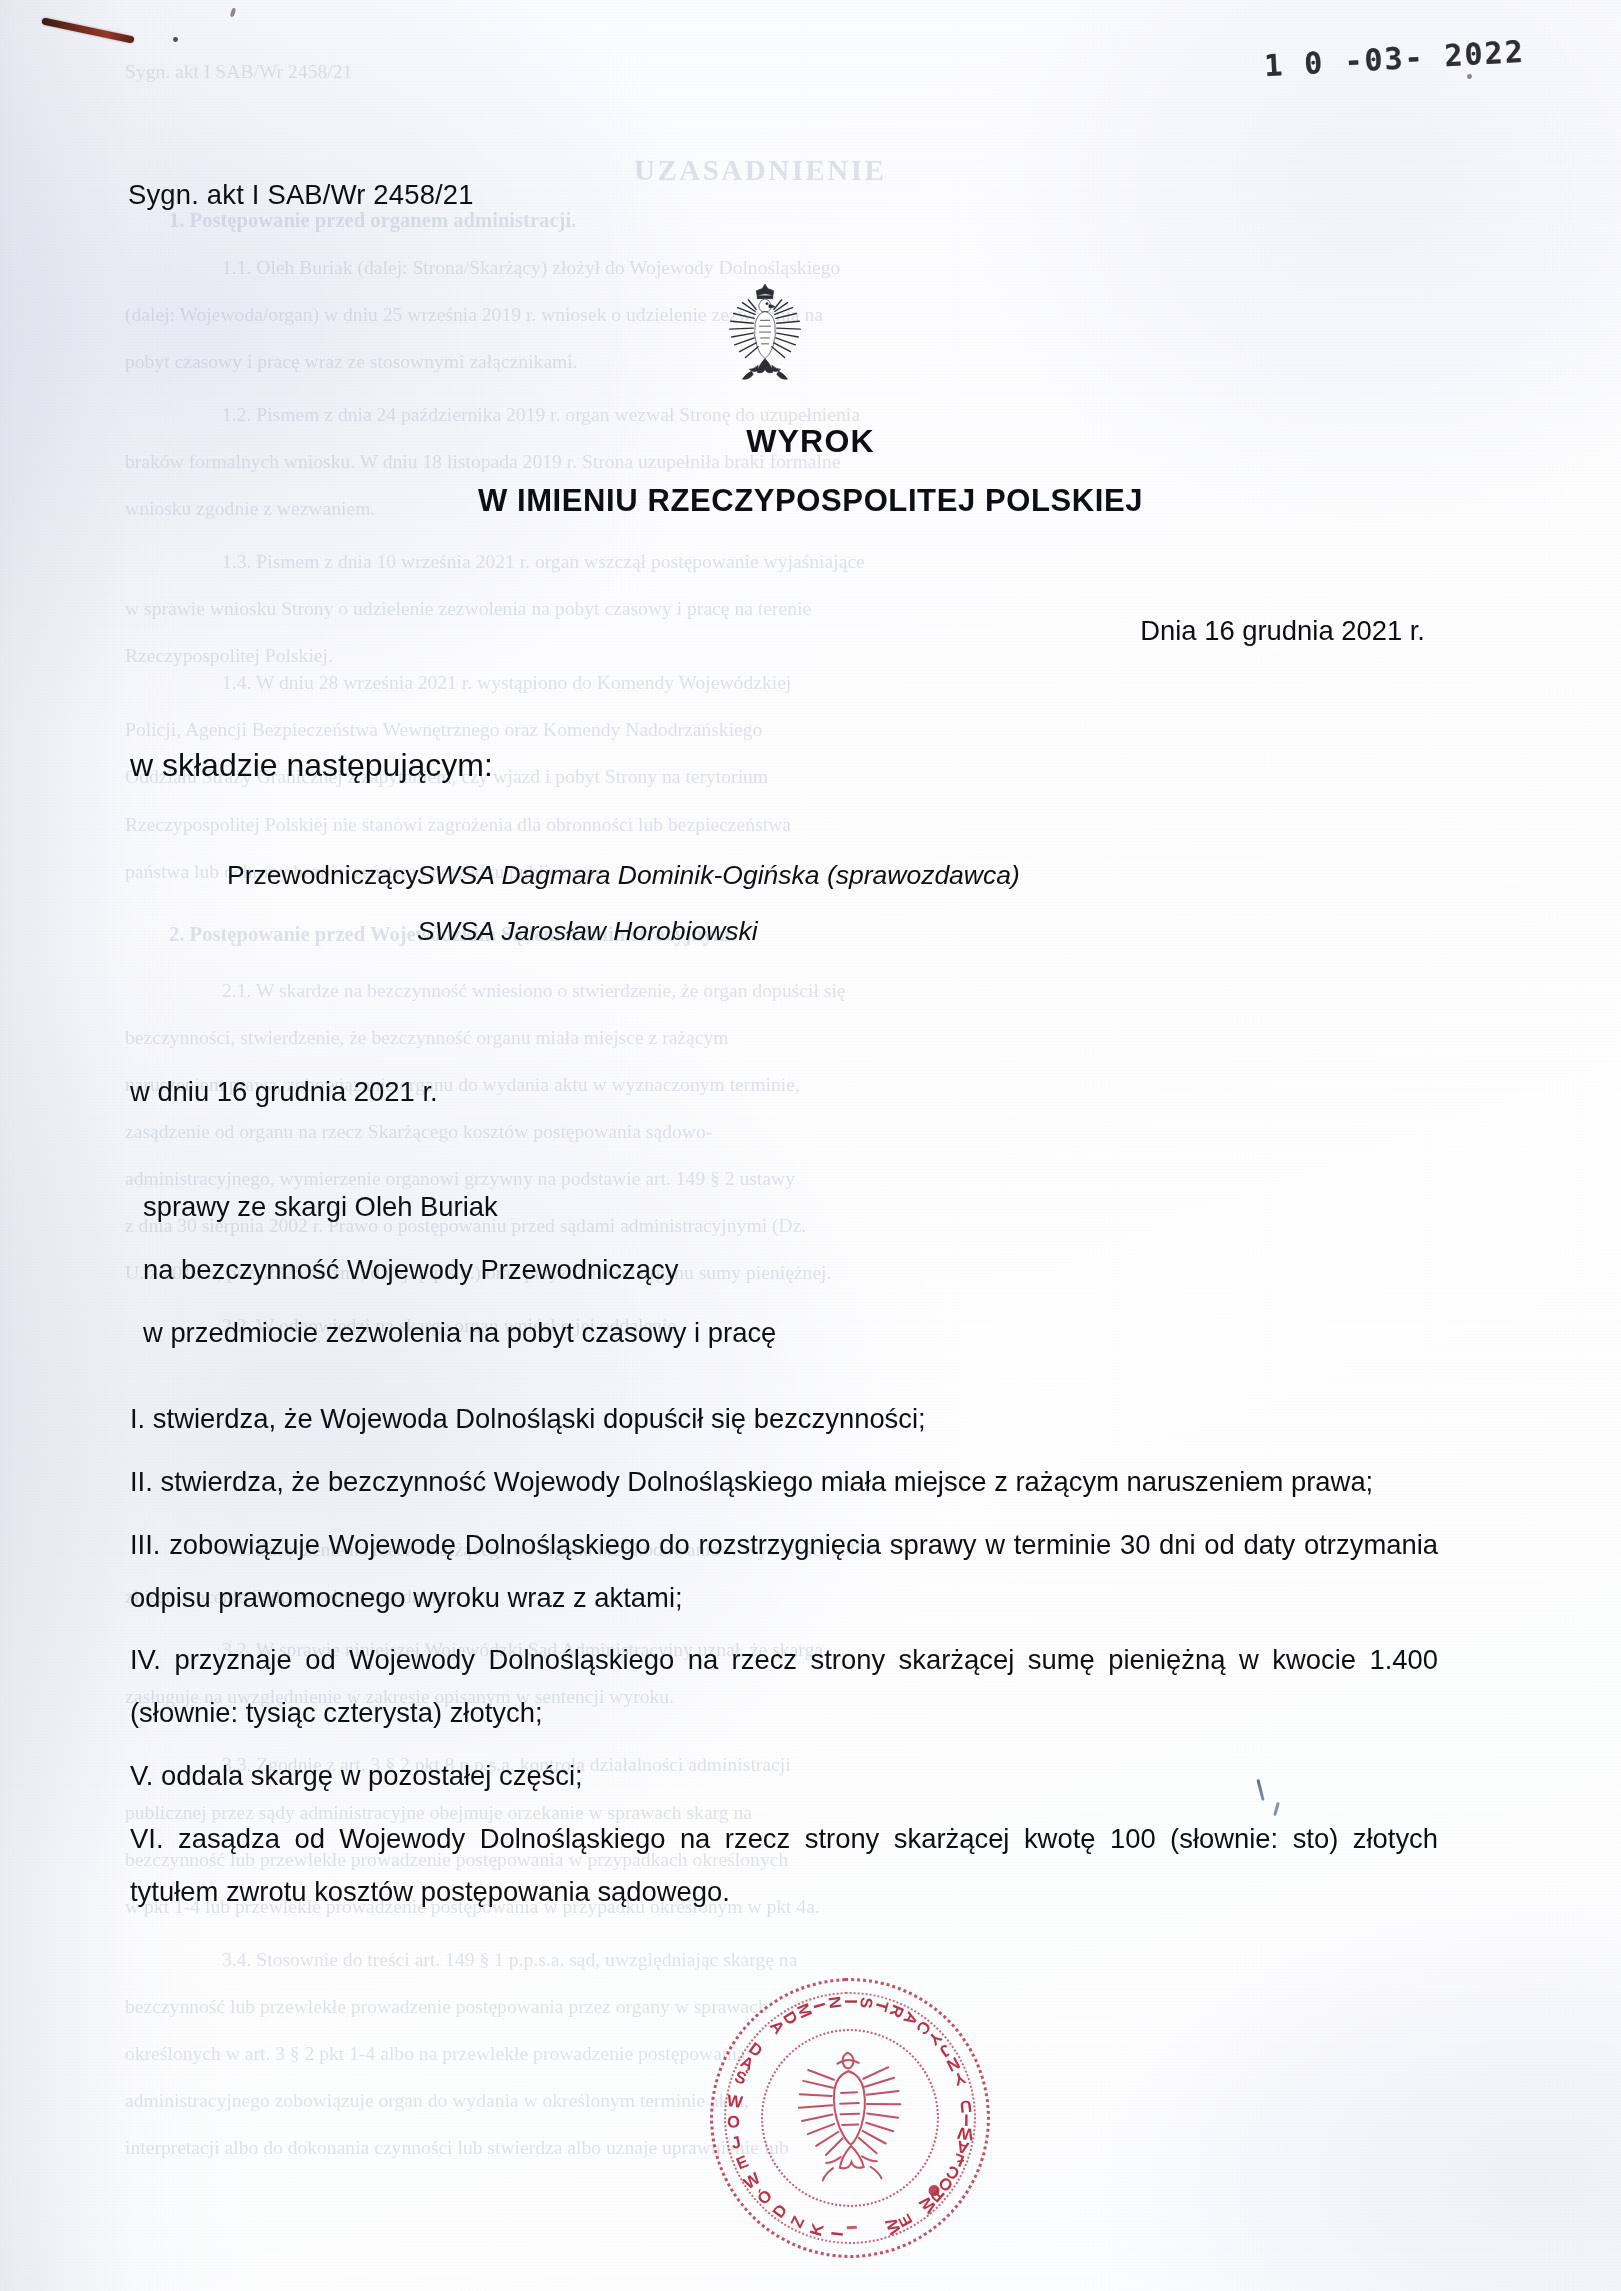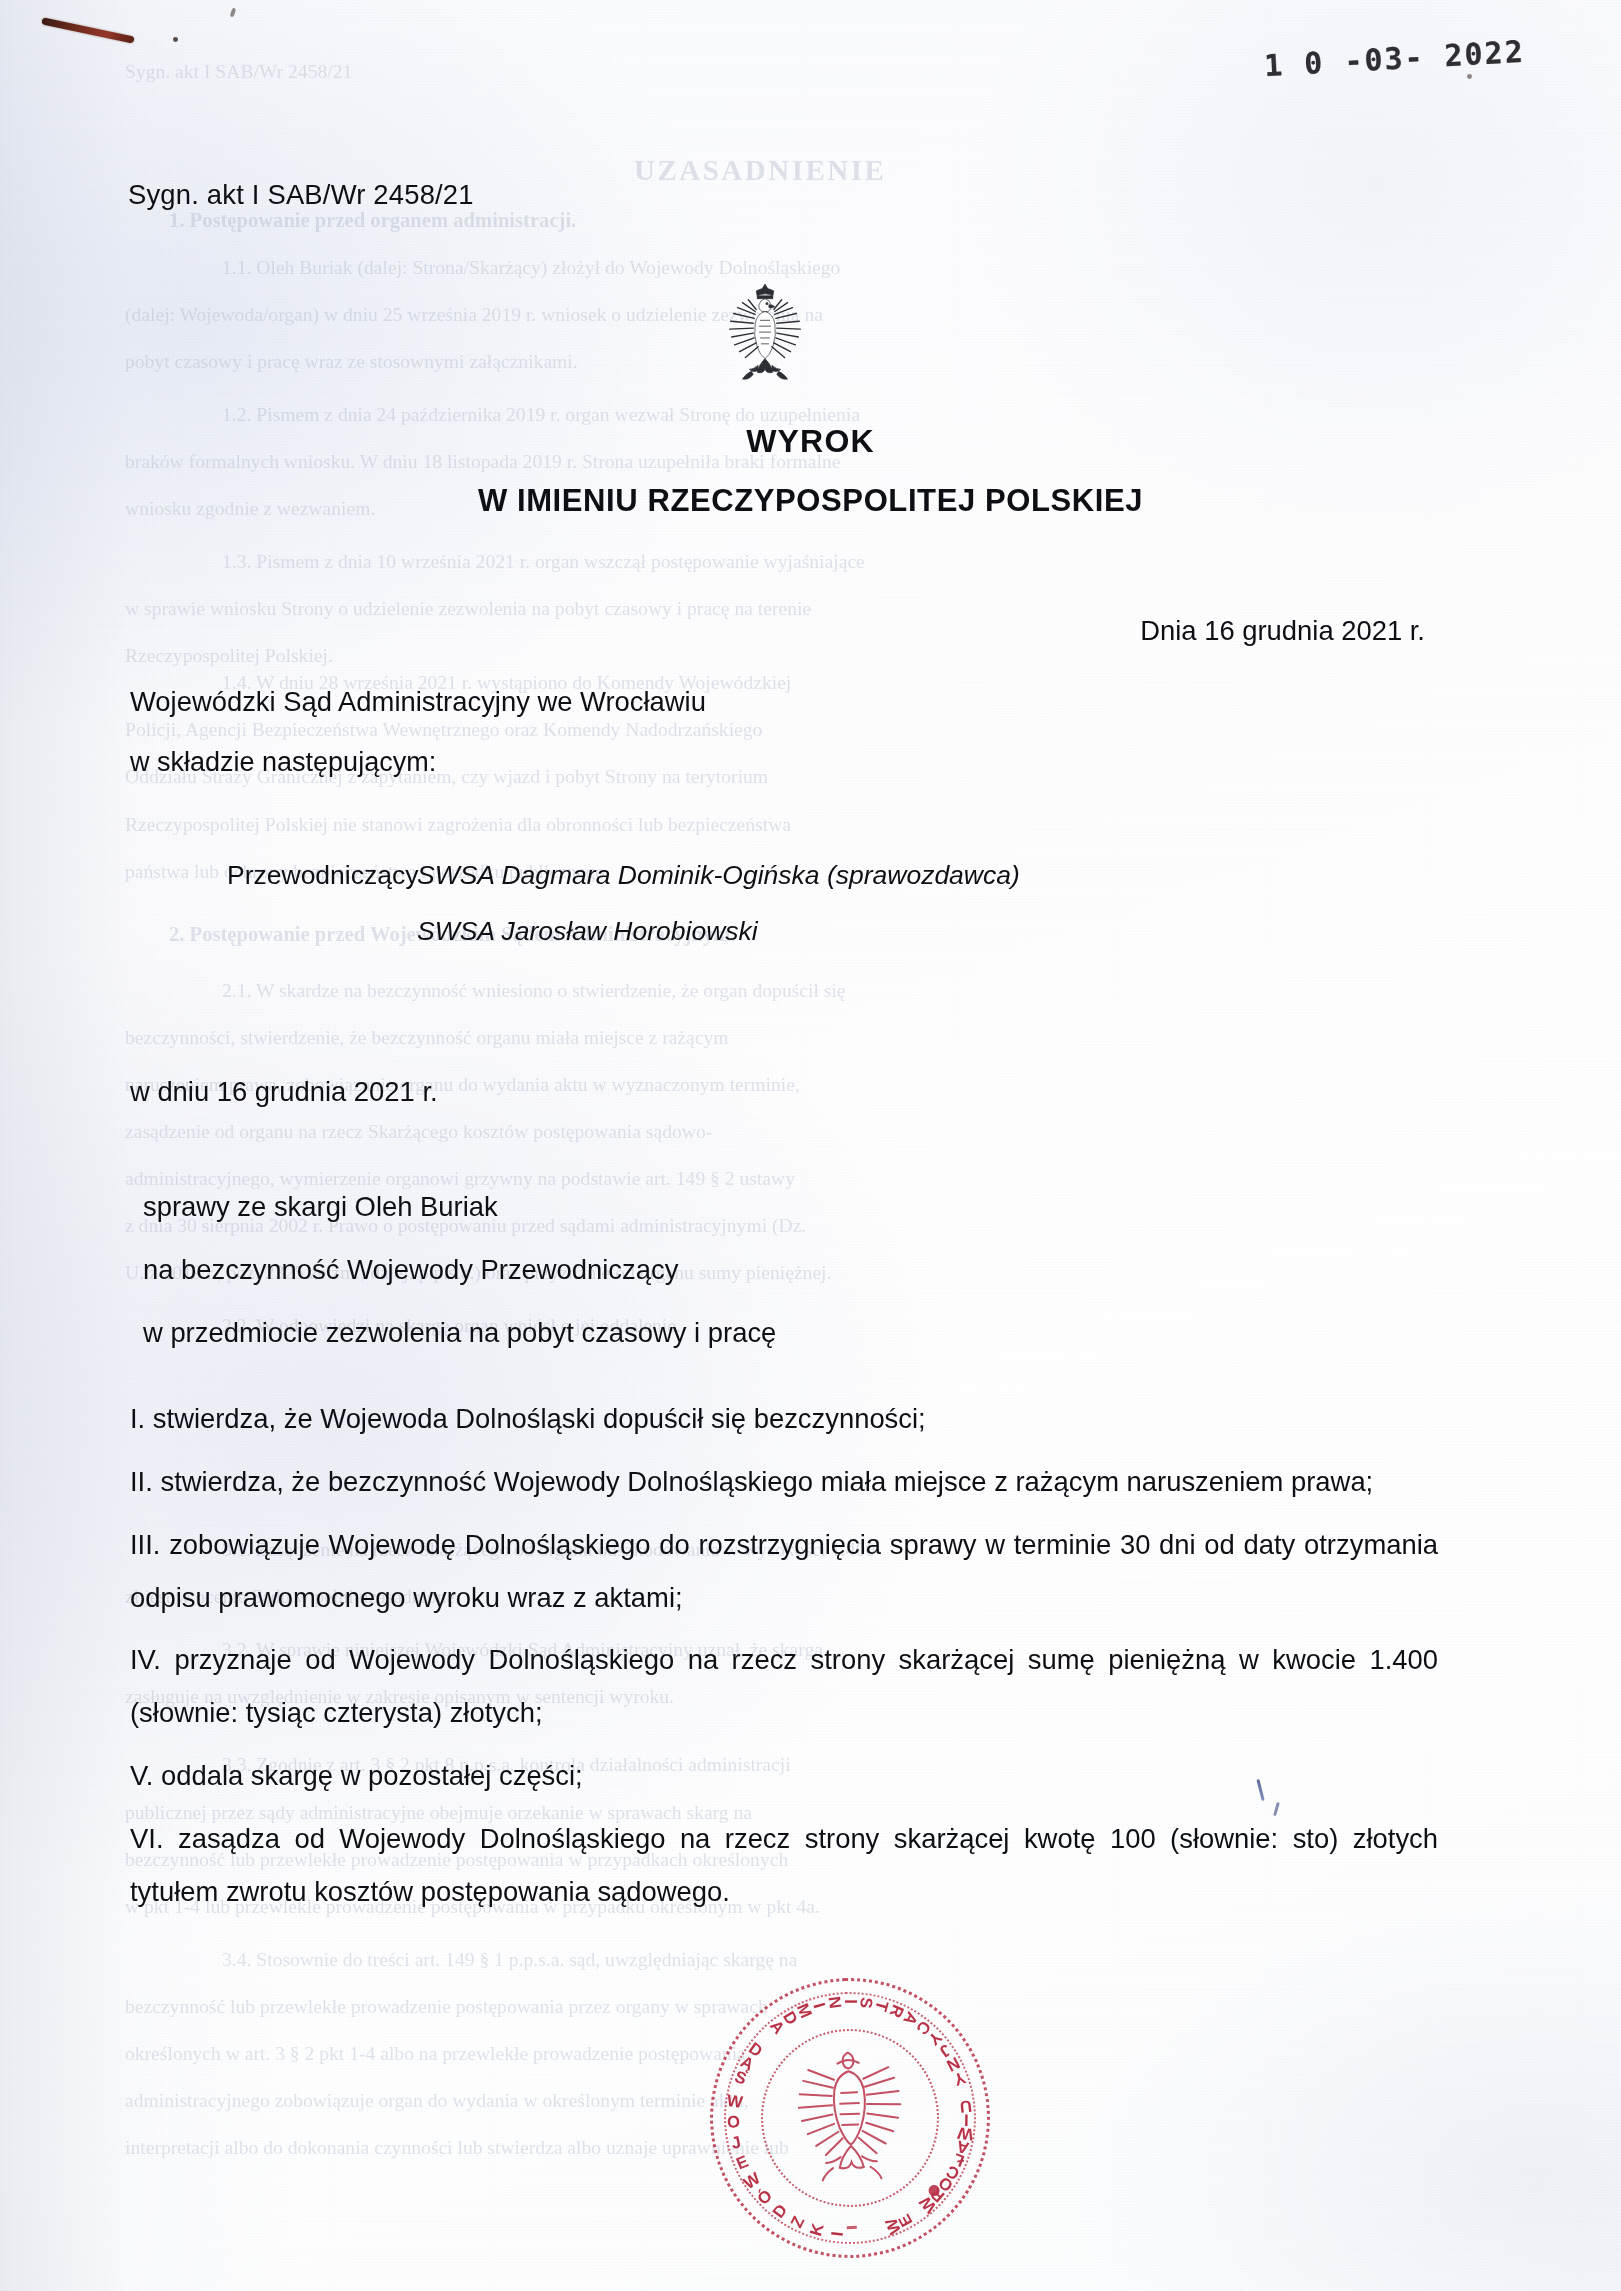--- a/index.html
+++ b/index.html
@@ -109,21 +109,21 @@
     position: absolute; right: 196px; top: 615px;
     font-size: 27.4px; white-space: nowrap;
   }
 
   .court-name {
     position: absolute; left: 130px; top: 686px;
     font-size: 27.4px; white-space: nowrap;
   }
   .composition {
     position: absolute; left: 130px; top: 747px;
-    font-size: 27px; white-space: nowrap;
+    font-size: 32px; white-space: nowrap;
   }
 
   .panel {
     position: absolute; left: 227px; top: 860px;
     font-size: 26.5px;
   }
   .panel-row { display: flex; margin-bottom: 24.5px; }
   .panel-role { width: 190px; flex: 0 0 190px; }
   .panel-name { white-space: nowrap; font-style: italic; }
   .panel-row.indented .panel-role { visibility: hidden; }
@@ -318,21 +318,20 @@
         <path d="M64 92 q6 3 9 8 q-7 1 -11 -5 z"></path>
       </g>
     </svg>
   </div>
 
   <div class="title-wyrok">WYROK</div>
   <div class="title-imieniu">W IMIENIU RZECZYPOSPOLITEJ POLSKIEJ</div>
 
   <div class="dnia">Dnia 16 grudnia 2021 r.</div>
 
-  <div class="court-name">Wojewódzki Sąd Administracyjny we Wrocławiu</div>
   <div class="composition">w składzie następującym:</div>
 
   <div class="panel" id="panel-host">
       <div class="panel-row">
         <div class="panel-role">Przewodniczący</div>
         <div class="panel-name">SWSA Dagmara Dominik-Ogińska (sprawozdawca)</div>
       </div>
       <div class="panel-row indented">
         <div class="panel-role">Sędziowie</div>
         <div class="panel-name">SWSA Jarosław Horobiowski</div>

